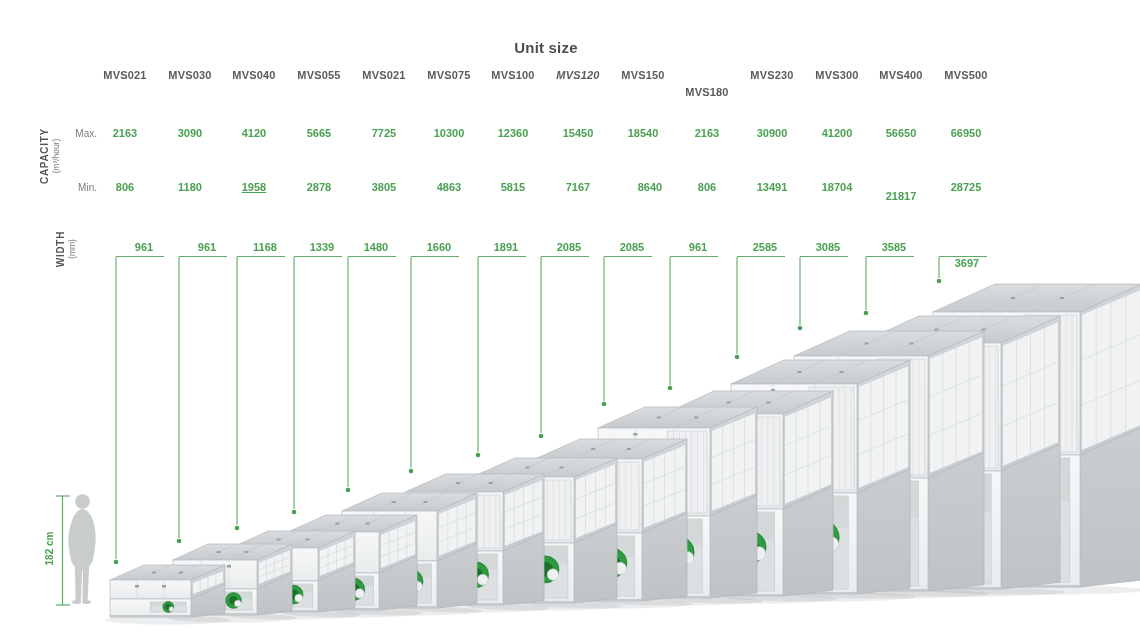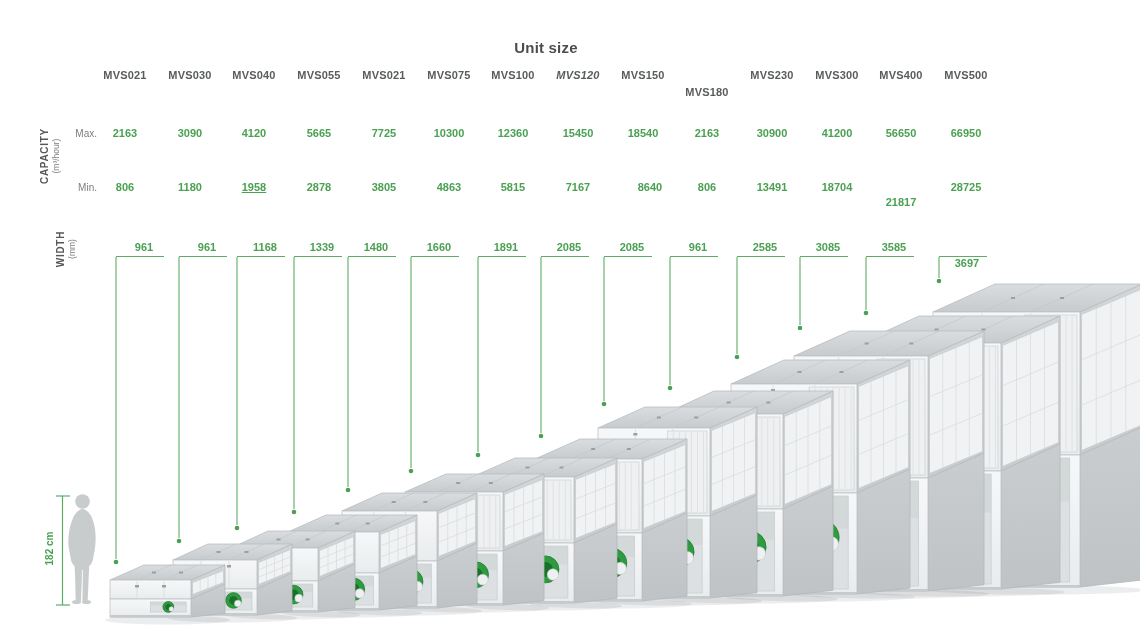--- a/index.html
+++ b/index.html
@@ -660,21 +660,21 @@
       <div class="col-num" style="left: 675px; top: 127px; width: 64px; color: rgb(74, 161, 82);">2163</div>
       <div class="col-num" style="left: 675px; top: 181px; width: 64px; color: rgb(74, 161, 82);">806</div>
       <div class="col-model" style="left: 740px; top: 69px; width: 64px;">MVS230</div>
       <div class="col-num" style="left: 740px; top: 127px; width: 64px; color: rgb(74, 161, 82);">30900</div>
       <div class="col-num" style="left: 740px; top: 181px; width: 64px; color: rgb(74, 161, 82);">13491</div>
       <div class="col-model" style="left: 805px; top: 69px; width: 64px;">MVS300</div>
       <div class="col-num" style="left: 805px; top: 127px; width: 64px; color: rgb(74, 161, 82);">41200</div>
       <div class="col-num" style="left: 805px; top: 181px; width: 64px; color: rgb(74, 161, 82);">18704</div>
       <div class="col-model" style="left: 869px; top: 69px; width: 64px;">MVS400</div>
       <div class="col-num" style="left: 869px; top: 127px; width: 64px; color: rgb(74, 161, 82);">56650</div>
-      <div class="col-num" style="left: 869px; top: 196px; width: 64px; color: rgb(74, 161, 82);">21817</div>
+      <div class="col-num" style="left: 869px; top: 190px; width: 64px; color: rgb(74, 161, 82);">21817</div>
       <div class="col-model" style="left: 934px; top: 69px; width: 64px;">MVS500</div>
       <div class="col-num" style="left: 934px; top: 127px; width: 64px; color: rgb(74, 161, 82);">66950</div>
       <div class="col-num" style="left: 934px; top: 181px; width: 64px; color: rgb(74, 161, 82);">28725</div>
     </div>
   <div id="wnums">
       <div class="wnum" style="left: 116px; top: 241px; width: 56px; color: rgb(74, 161, 82);">961</div>
       <div class="wnum" style="left: 179px; top: 241px; width: 56px; color: rgb(74, 161, 82);">961</div>
       <div class="wnum" style="left: 237px; top: 241px; width: 56px; color: rgb(74, 161, 82);">1168</div>
       <div class="wnum" style="left: 294px; top: 241px; width: 56px; color: rgb(74, 161, 82);">1339</div>
       <div class="wnum" style="left: 348px; top: 241px; width: 56px; color: rgb(74, 161, 82);">1480</div>

